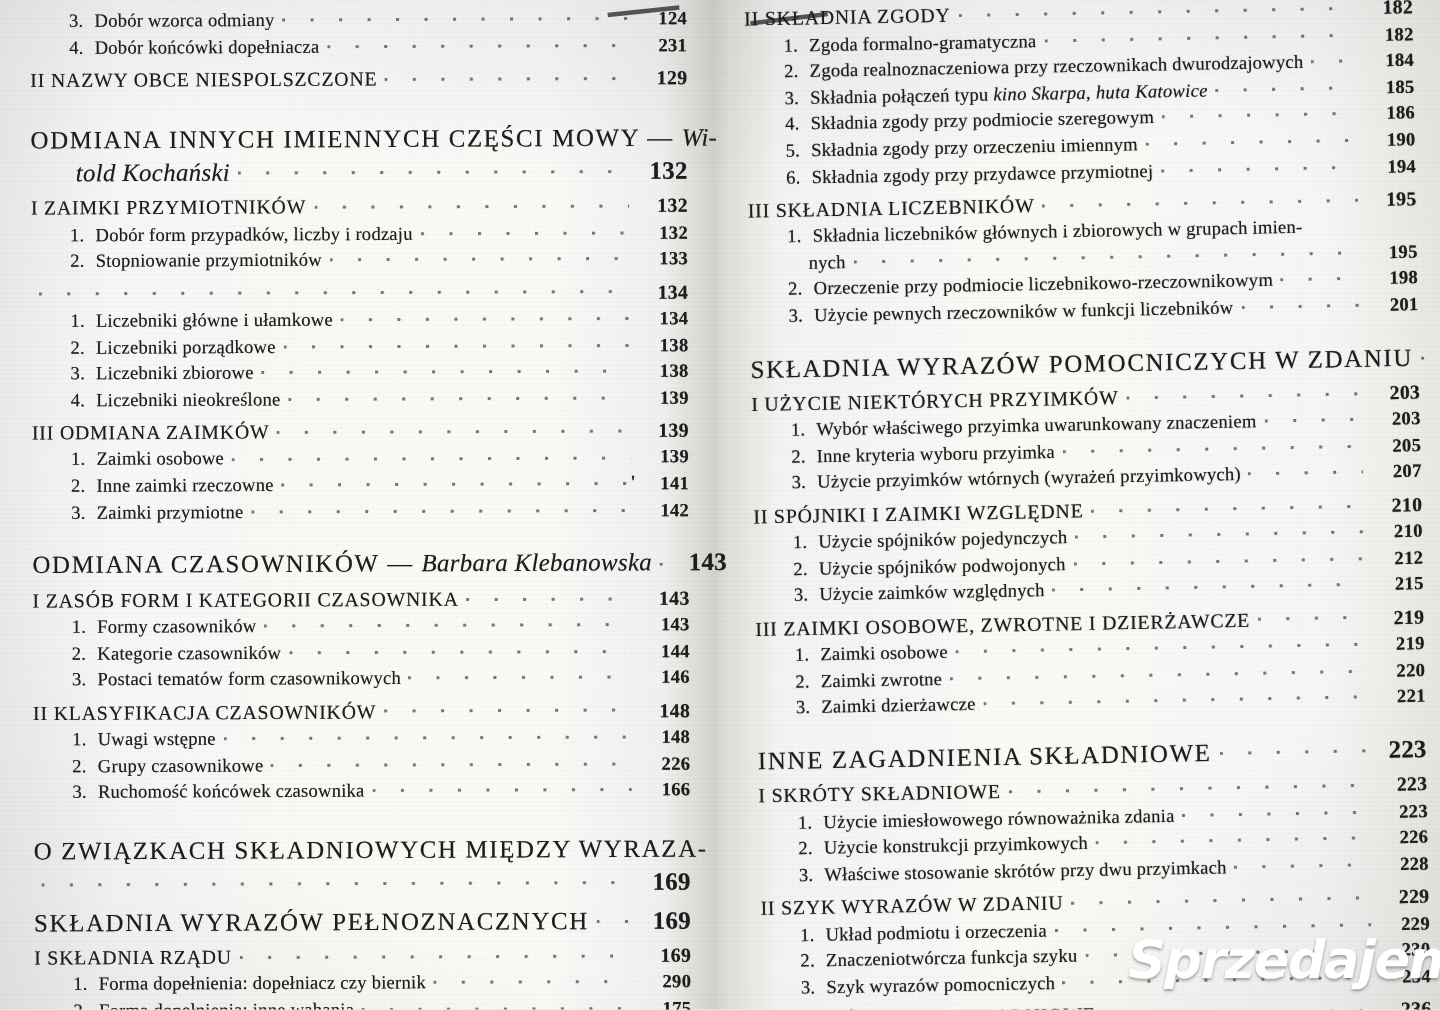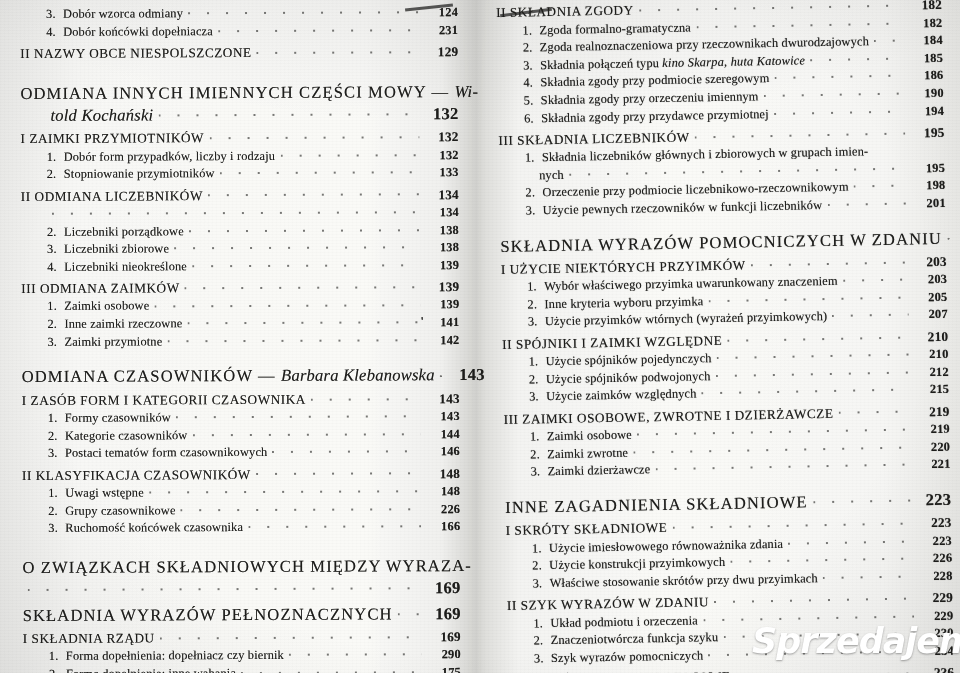--- a/index.html
+++ b/index.html
@@ -160,25 +160,25 @@
         <span class="dots"></span>
         <span class="pg pgw">132</span>
       </div>
       <div class="row sub indent1">
         <span class="txt "><span class="num">2.</span>Stopniowanie przymiotników</span>
         <span class="dots"></span>
         <span class="pg pgw">133</span>
       </div>
       <div class="sp-s"></div>
       <div class="row sec">
-        <span class="txt ">II ODMIANA LICZEBNIKÓW</span>
         <span class="dots"></span>
         <span class="pg pgw">134</span>
       </div>
       <div class="row sub indent1">
+        <span class="txt "><span class="num">1.</span>Liczebniki główne i ułamkowe</span>
         <span class="dots"></span>
         <span class="pg pgw">134</span>
       </div>
       <div class="row sub indent1">
         <span class="txt "><span class="num">2.</span>Liczebniki porządkowe</span>
         <span class="dots"></span>
         <span class="pg pgw">138</span>
       </div>
       <div class="row sub indent1">
         <span class="txt "><span class="num">3.</span>Liczebniki zbiorowe</span>

